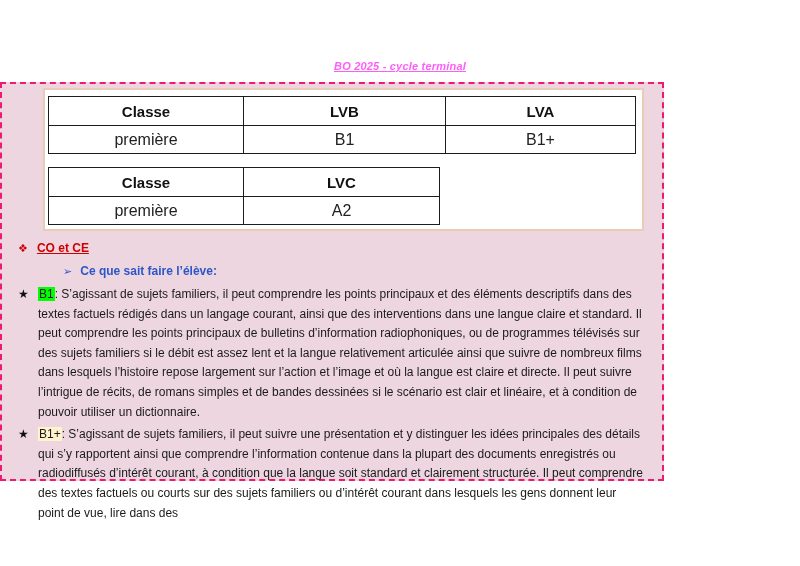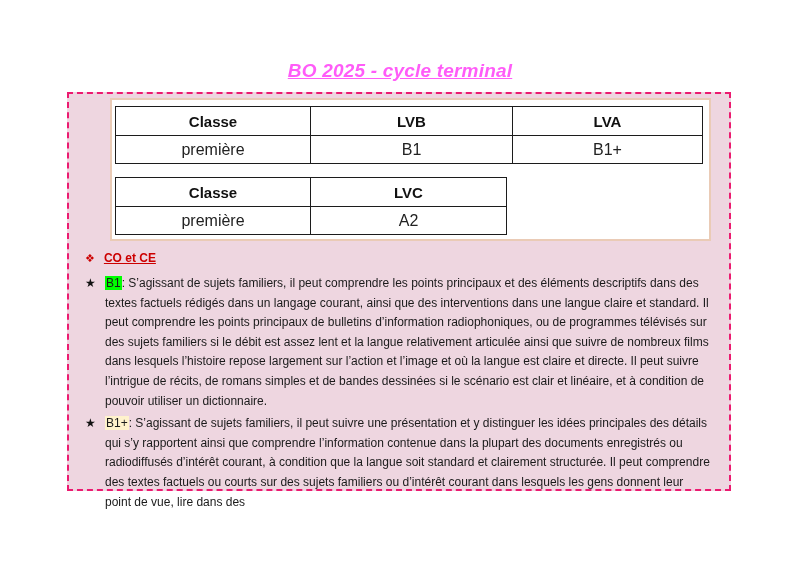--- a/index.html
+++ b/index.html
@@ -16,29 +16,28 @@
   html, body {
     margin: 0; padding: 0;
     width: 800px; height: 566px;
     background: #ffffff;
     font-family: "Liberation Sans", sans-serif;
     overflow: hidden;
   }
   .doc-title {
     margin: 60px 0 10px 0;
     text-align: center;
-    font-size: 19px;
+    font-size: 11px;
     font-weight: bold;
     font-style: italic;
     text-decoration: underline;
     color: var(--title-color);
     letter-spacing: 0.2px;
   }
   .bo-box {
-    margin-left: 67px;
     width: 664px;
     height: 399px;
     border: 2px dashed var(--box-border);
     background: var(--box-bg);
   }
   .tables-panel {
     margin: 4px 0 0 41px;
     width: 601px;
     height: 143px;
     background: #ffffff;
@@ -156,20 +155,23 @@
       </tr>
     </tbody>
       </table>
 
   </div>
 
   <div class="note-co">
     <span class="bullet">❖</span><span class="label">CO et CE</span>
   </div>
 
+  <div class="note-sub">
+    <span class="bullet">➢</span><span>Ce que sait faire l’élève:</span>
+  </div>
 
   <div class="star-item">
     <span class="bullet">★</span><span class="level" style="background: rgb(0, 255, 0);">B1</span><span>: S’agissant de sujets familiers, il peut comprendre les points principaux et des éléments descriptifs dans des textes factuels rédigés dans un langage courant, ainsi que des interventions dans une langue claire et standard. Il peut comprendre les points principaux de bulletins d’information radiophoniques, ou de programmes télévisés sur des sujets familiers si le débit est assez lent et la langue relativement articulée ainsi que suivre de nombreux films dans lesquels l’histoire repose largement sur l’action et l’image et où la langue est claire et directe. Il peut suivre l’intrigue de récits, de romans simples et de bandes dessinées si le scénario est clair et linéaire, et à condition de pouvoir utiliser un dictionnaire.</span>
   </div>
 
   <div class="star-item">
     <span class="bullet">★</span><span class="level" style="background: rgb(255, 242, 204);">B1+</span><span>: S’agissant de sujets familiers, il peut suivre une présentation et y distinguer les idées principales des détails qui s’y rapportent ainsi que comprendre l’information contenue dans la plupart des documents enregistrés ou radiodiffusés d’intérêt courant, à condition que la langue soit standard et clairement structurée. Il peut comprendre des textes factuels ou courts sur des sujets familiers ou d’intérêt courant dans lesquels les gens donnent leur point de vue, lire dans des</span>
   </div>
 
 </div>

